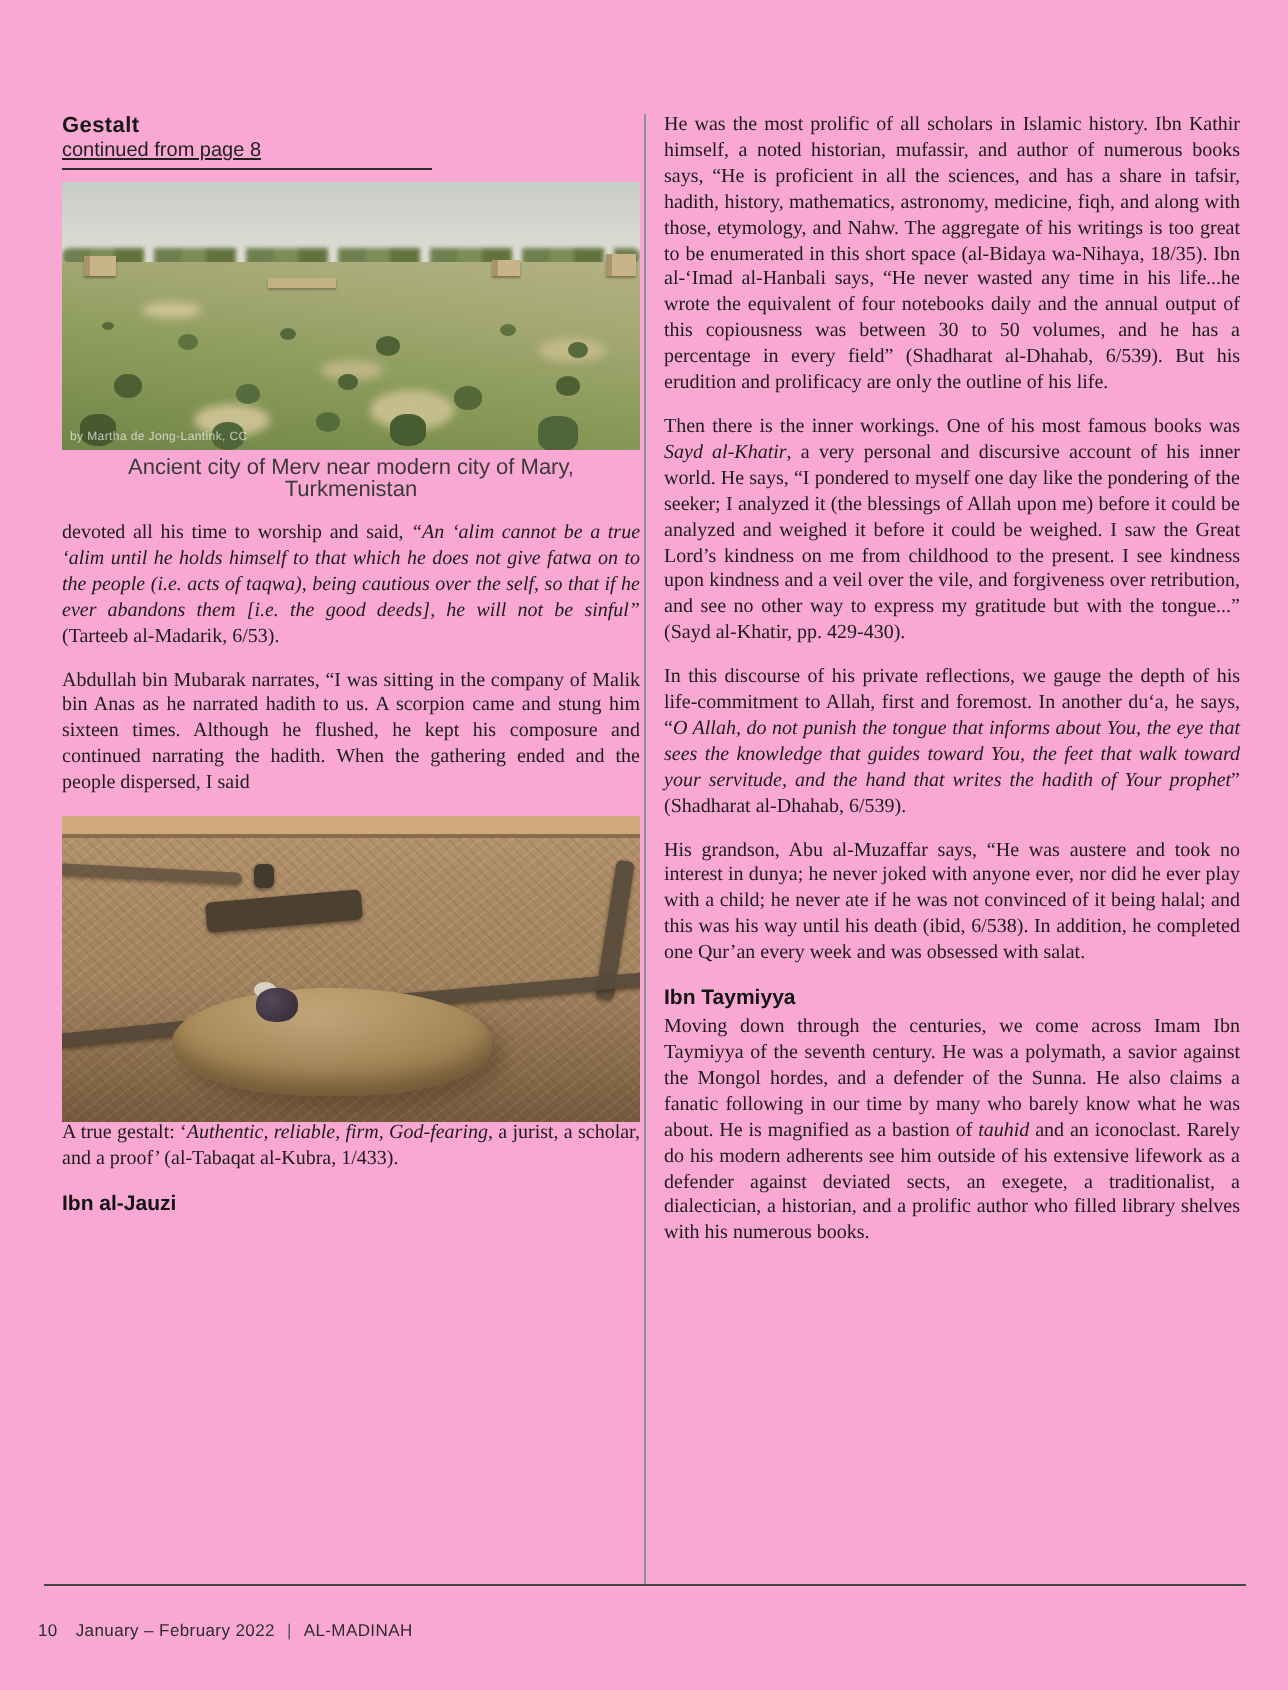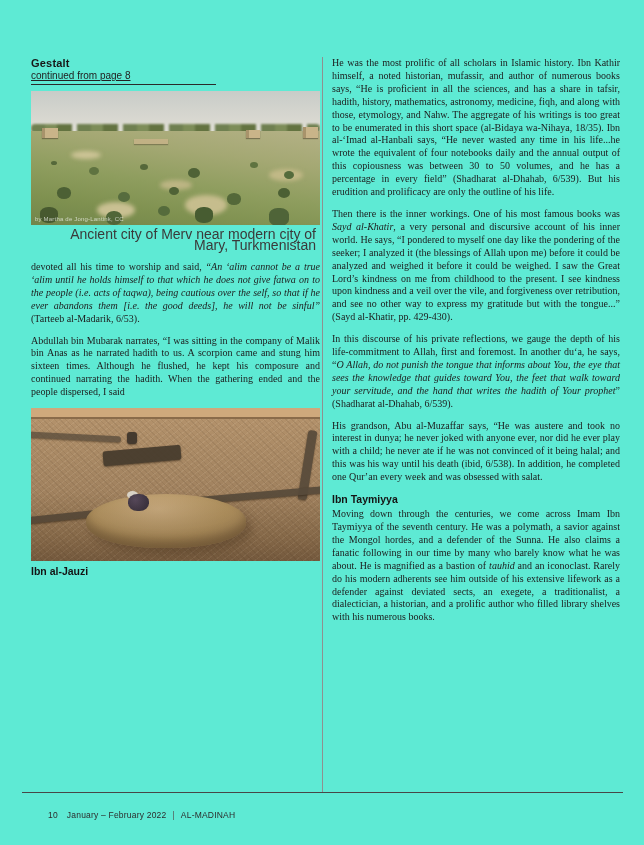--- a/index.html
+++ b/index.html
@@ -1,19 +1,19 @@
 <!DOCTYPE html>
 <html><head>
 <meta charset="utf-8">
 <style>
   html,body { margin:0; padding:0; }
   body { background:#e9e9e7; }
   .page {
     position:relative; width:644px; height:845px; margin:0 auto;
-    background:#5eead4; color:#1c1c1c;
+    background:#f9a8d4; color:#1c1c1c;
     font-family:"Liberation Serif", serif;
     overflow:hidden;
   }
   .col { position:absolute; top:57px; }
   .col-left  { left:31px;  width:289px; }
   .col-right { left:332px; width:288px; }
 
   .article-title {
     font-family:"Liberation Sans", sans-serif; font-weight:bold;
     font-size:11px; color:#171717; letter-spacing:.2px;
@@ -26,22 +26,22 @@
   .para {
     font-size:10px; line-height:12.9px; text-align:justify;
     margin:0 0 9px 0;
   }
   .para .it { font-style:italic; }
   .sec-heading {
     font-family:"Liberation Sans", sans-serif; font-weight:bold;
     font-size:10.5px; color:#141414; margin:4px 0 3px 0;
   }
   .caption {
-    font-family:"Liberation Sans", sans-serif; font-size:14px; line-height:11px;
-    color:#3a3a3a; text-align:right; margin:4px 0 10px 0; padding:0 4px;
+    font-family:"Liberation Sans", sans-serif; font-size:11px; line-height:11px;
+    color:#3a3a3a; text-align:center; margin:4px 0 10px 0; padding:0 4px;
   }
 
   figure.photo { position:relative; width:289px; margin:6px 0 0 0; overflow:hidden; }
   .photo-merv  { height:134px; background:#9aa465; }
   .photo-grave { height:153px; margin-top:5px; background:#a98a66; }
 
   
   .merv-sky { position:absolute; left:0; top:0; width:100%; height:40px;
     background:linear-gradient(180deg,#c8ccc8 0%,#d6d6cf 60%,#dfded4 100%); }
   .merv-treeline { position:absolute; left:0; top:33px; width:100%; height:9px;
@@ -90,21 +90,21 @@
     box-shadow:inset 0 -8px 10px rgba(60,40,20,.35), 6px 6px 8px rgba(60,40,20,.3); }
   .grave-stone { position:absolute; left:97px; top:86px; width:21px; height:17px;
     background:radial-gradient(circle at 35% 35%, #56485a, #3c3340 70%); border-radius:45%; }
   .grave-stone-cap { position:absolute; left:96px; top:83px; width:11px; height:8px;
     background:#d9d3c7; border-radius:50%; }
   .grave-shade { position:absolute; left:0; top:0; width:100%; height:100%;
     background:linear-gradient(180deg, rgba(0,0,0,0) 55%, rgba(55,35,15,.22) 100%); }
 
   .divider-v { position:absolute; left:322px; top:57px; height:735px; border-left:1px solid #8f8f8f; }
   .footer-rule { position:absolute; left:22px; top:792px; width:601px; border-top:1.4px solid #474747; }
-  .footer { position:absolute; left:48px; top:810px;
+  .footer { position:absolute; left:19px; top:810px;
     font-family:"Liberation Sans", sans-serif; font-size:8.5px; color:#2c2c2c; letter-spacing:.2px; }
   .footer .pgnum { margin-right:9px; }
   .footer .sep { margin:0 6px; color:#555; }
 </style>
 </head>
 <body>
 
 <div class="page">
 
   <div class="col col-left">
@@ -143,20 +143,21 @@
       <div class="grave-border b3"></div>
       <div class="grave-border b2"></div>
       <div class="grave-border b1"></div>
       <div class="grave-mound"></div>
       <div class="grave-stone-cap"></div>
       <div class="grave-stone"></div>
       <div class="grave-shade"></div>
     </figure>
 
     <div>
+        <div class="para"><span>A true gestalt: ‘</span><span class="it">Authentic, reliable, firm, God-fearing,</span><span> a jurist, a scholar, and a proof’ (al-Tabaqat al-Kubra, 1/433).</span></div>
         <div class="sec-heading"><span>Ibn al-Jauzi</span></div>
       </div>
 
   </div>
 
   <div class="divider-v"></div>
 
   <div class="col col-right">
     <div>
         <div class="para"><span>He was the most prolific of all scholars in Islamic history. Ibn Kathir himself, a noted historian, mufassir, and author of numerous books says, “He is proficient in all the sciences, and has a share in tafsir, hadith, history, mathematics, astronomy, medicine, fiqh, and along with those, etymology, and Nahw. The aggregate of his writings is too great to be enumerated in this short space (al-Bidaya wa-Nihaya, 18/35).  Ibn al-‘Imad al-Hanbali says, “He never wasted any time in his life...he wrote the equivalent of four notebooks daily and the annual output of this copiousness was between 30 to 50 volumes, and he has a percentage in every field” (Shadharat al-Dhahab, 6/539). But his erudition and prolificacy are only the outline of his life.</span></div>

